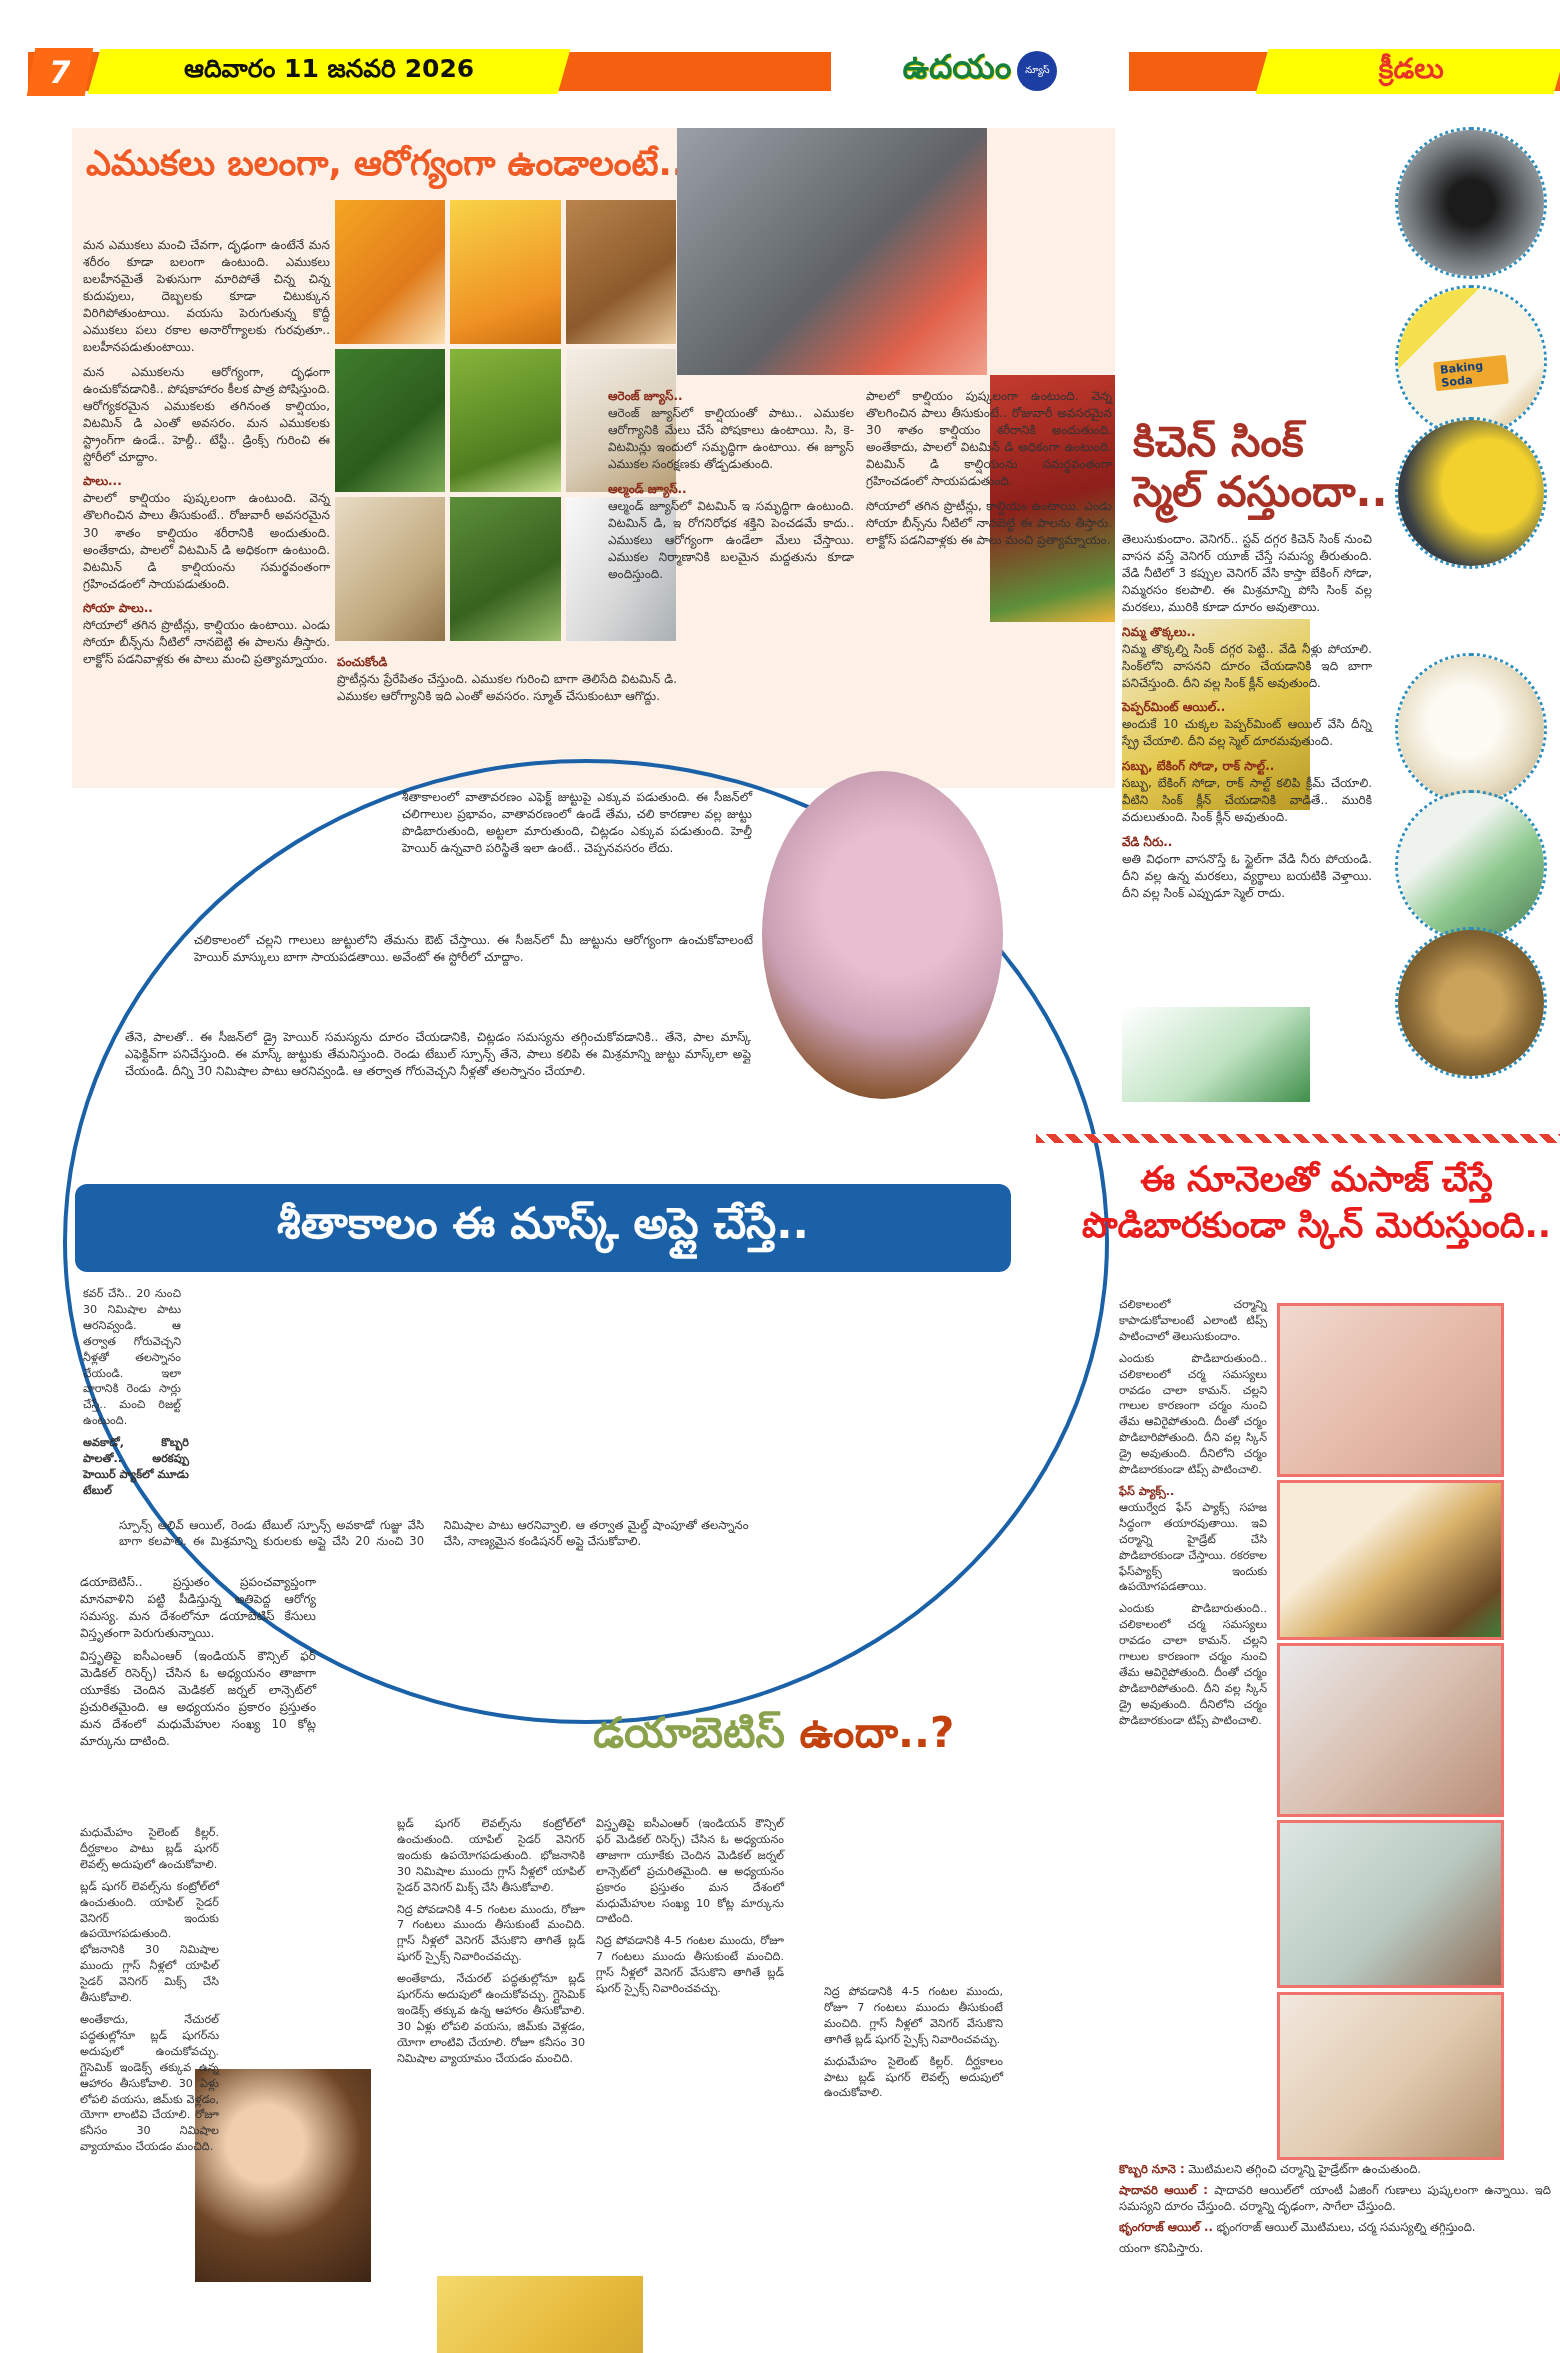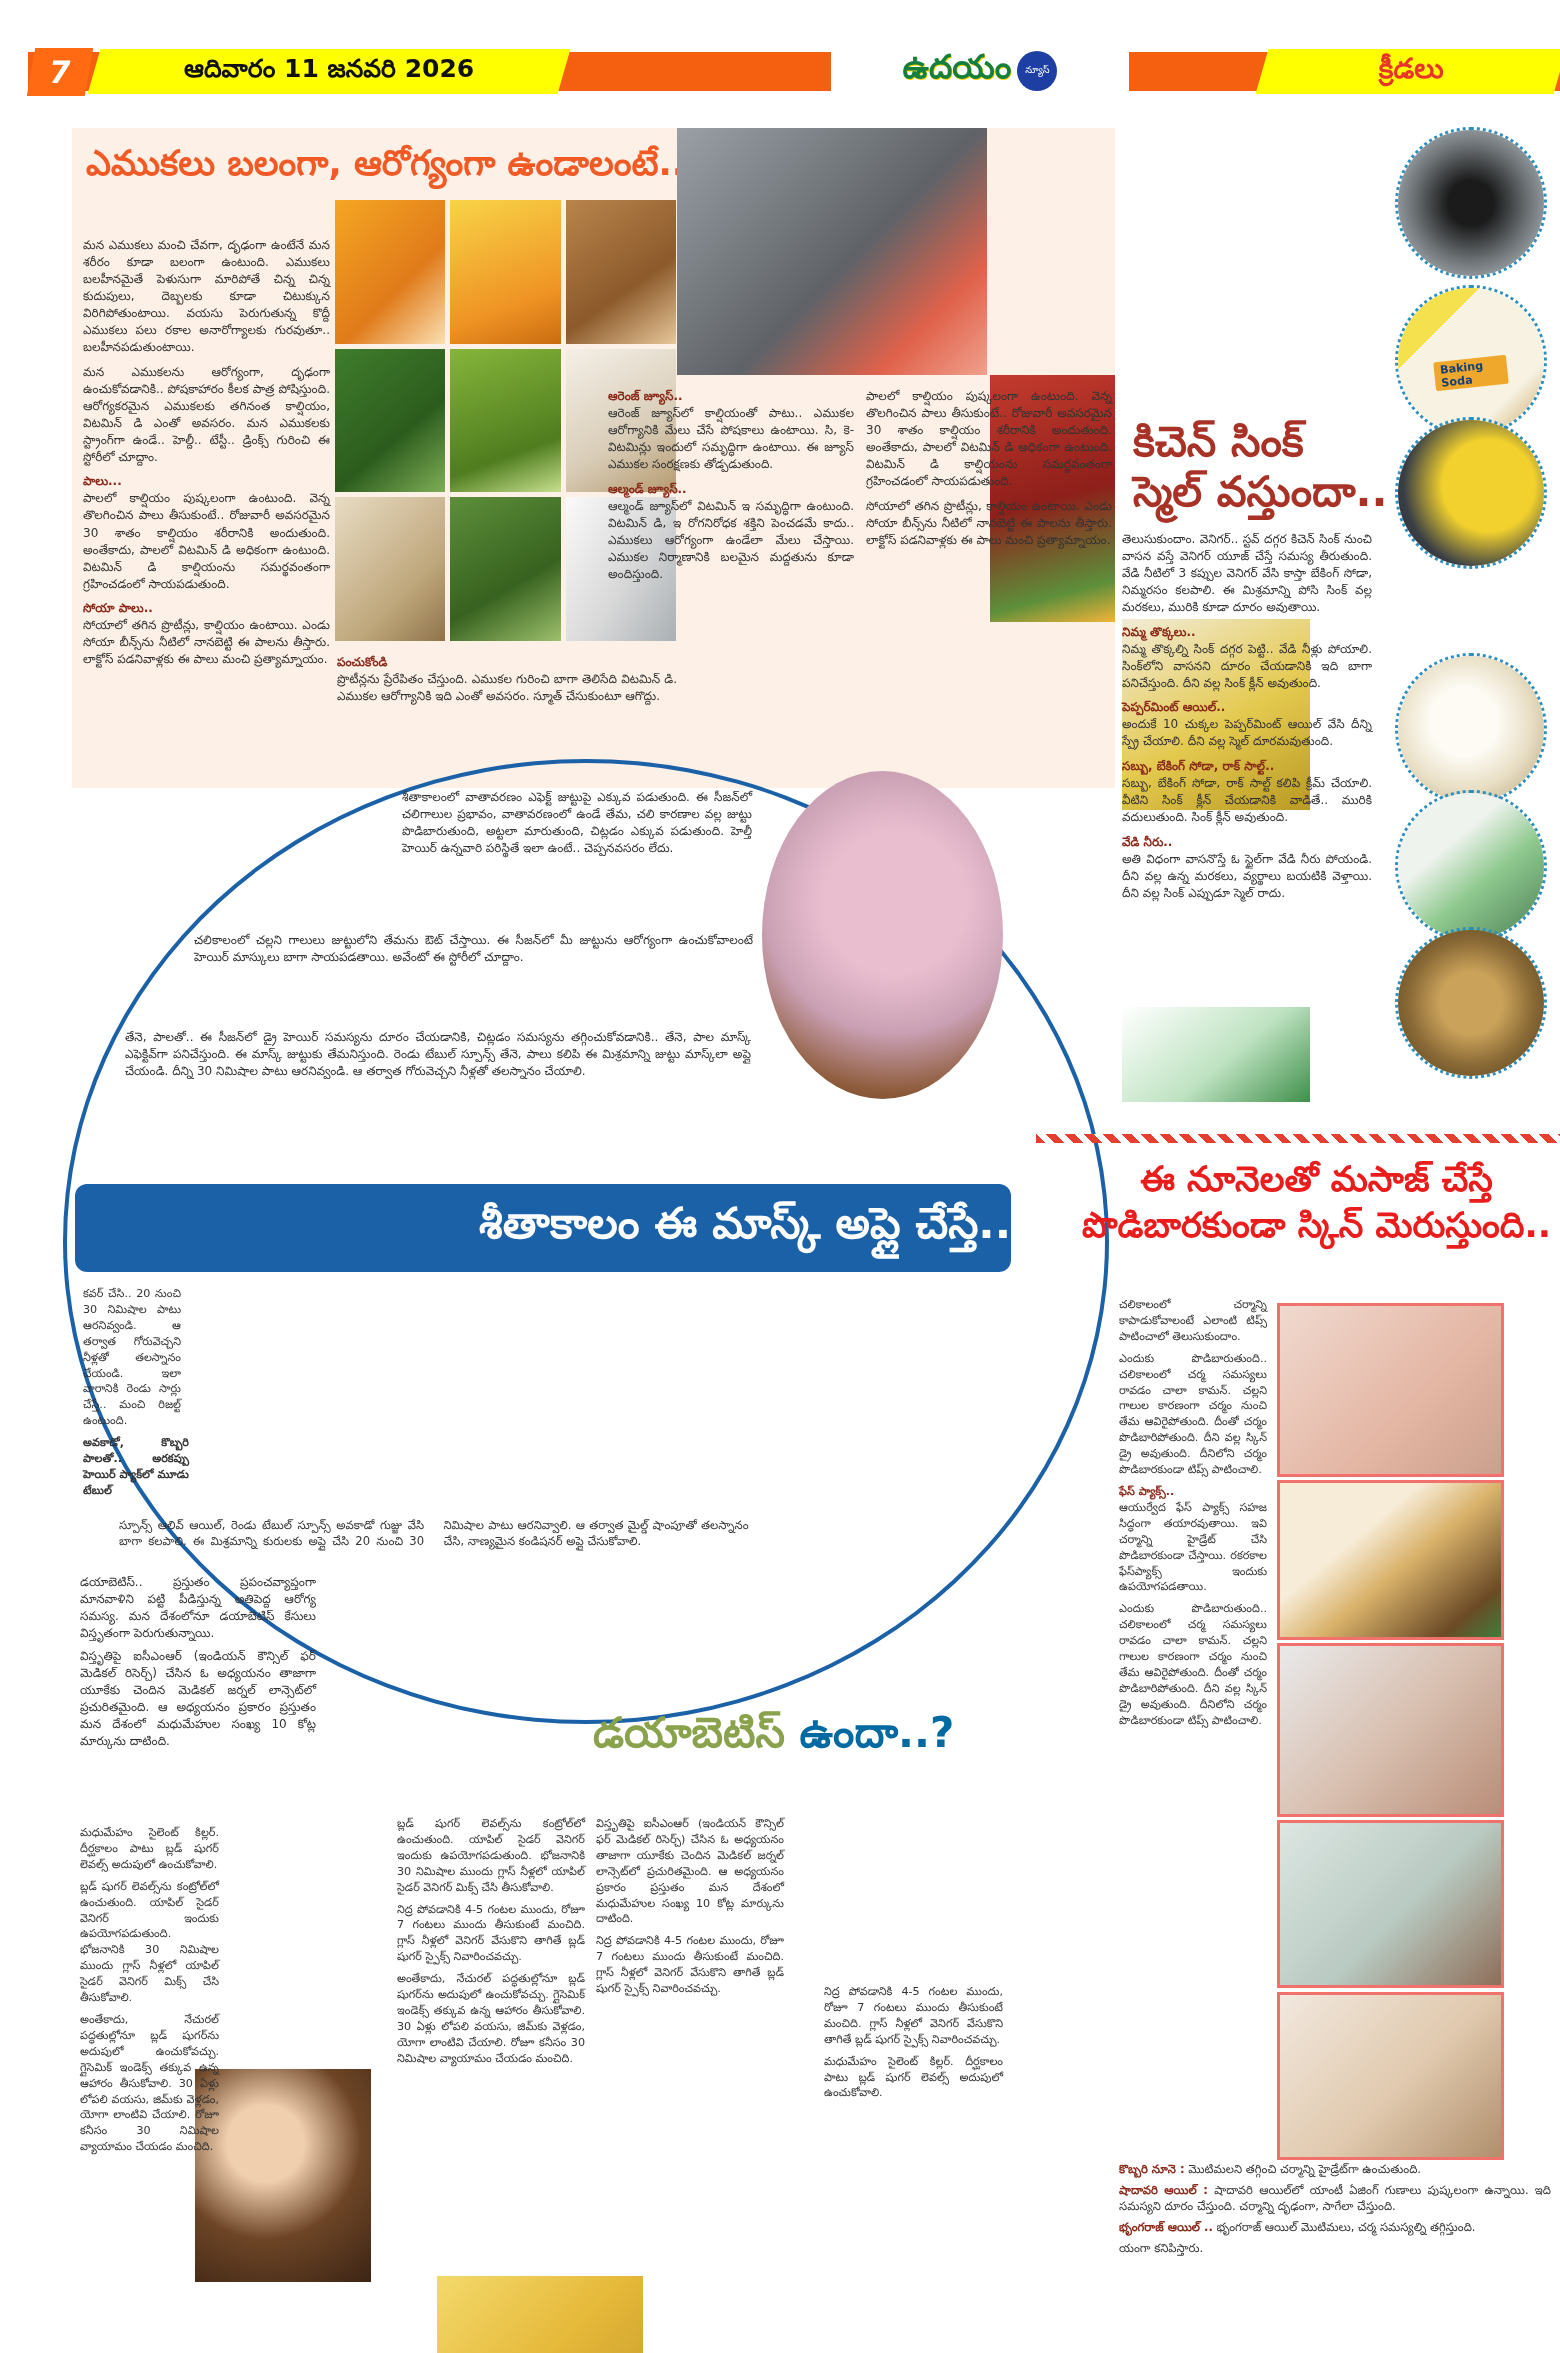--- a/index.html
+++ b/index.html
@@ -30,31 +30,31 @@
   .bones-headline{left:86px;top:143px;width:671px;font-size:35px;font-weight:bold;color:#f15a24;}
   .collage{left:335px;top:200px;width:341px;height:441px;display:grid;
     grid-template-columns:1fr 1fr 1fr;grid-template-rows:1fr 1fr 1fr;gap:5.2px;background:#fdf0e6;}
   .collage .ph{width:100%;height:100%;}
   
   .circ{border-radius:50%;border:3.7px dotted #2f8fbc;overflow:hidden;position:absolute;}
   .sink-h{font-size:42px;font-weight:bold;color:#a93226;line-height:1.18;}
   
   .ring{left:63px;top:759px;width:1038px;height:957px;border:4.5px solid #1b61a8;border-radius:50%;}
   .banner{left:75px;top:1184px;width:936px;height:88px;background:#1b61a8;border-radius:12px;
-    display:flex;align-items:center;justify-content:flex-end;}
+    display:flex;align-items:center;justify-content:center;}
   .banner span{color:#fff;font-size:43px;font-weight:bold;}
   .hair-circ{left:762px;top:771px;width:241px;height:328px;border-radius:50%;overflow:hidden;}
   
   .stripe{left:1036px;top:1134px;width:525px;height:9px;
     background:repeating-linear-gradient(45deg,#e63f2f 0 6.7px,#ffffff 6.7px 13.4px);}
   .mass-h{font-size:35px;font-weight:bold;color:#ea1d1d;text-align:center;line-height:1.3;}
   .mass-photo{border:3.7px solid #f1716d;position:absolute;overflow:hidden;}
   
   .dia-h1{color:#8aa24b;font-size:42px;font-weight:bold;}
-  .dia-h2{color:#0369a1;font-size:42px;font-weight:bold;}
+  .dia-h2{color:#c2410c;font-size:42px;font-weight:bold;}
 </style>
 </head>
 <body>
 
 <div class="page">
 
   <div class="hdr">
     <div class="hdr-num">7</div>
     <div class="hdr-date">
       <span>ఆదివారం 11 జనవరి 2026</span>

